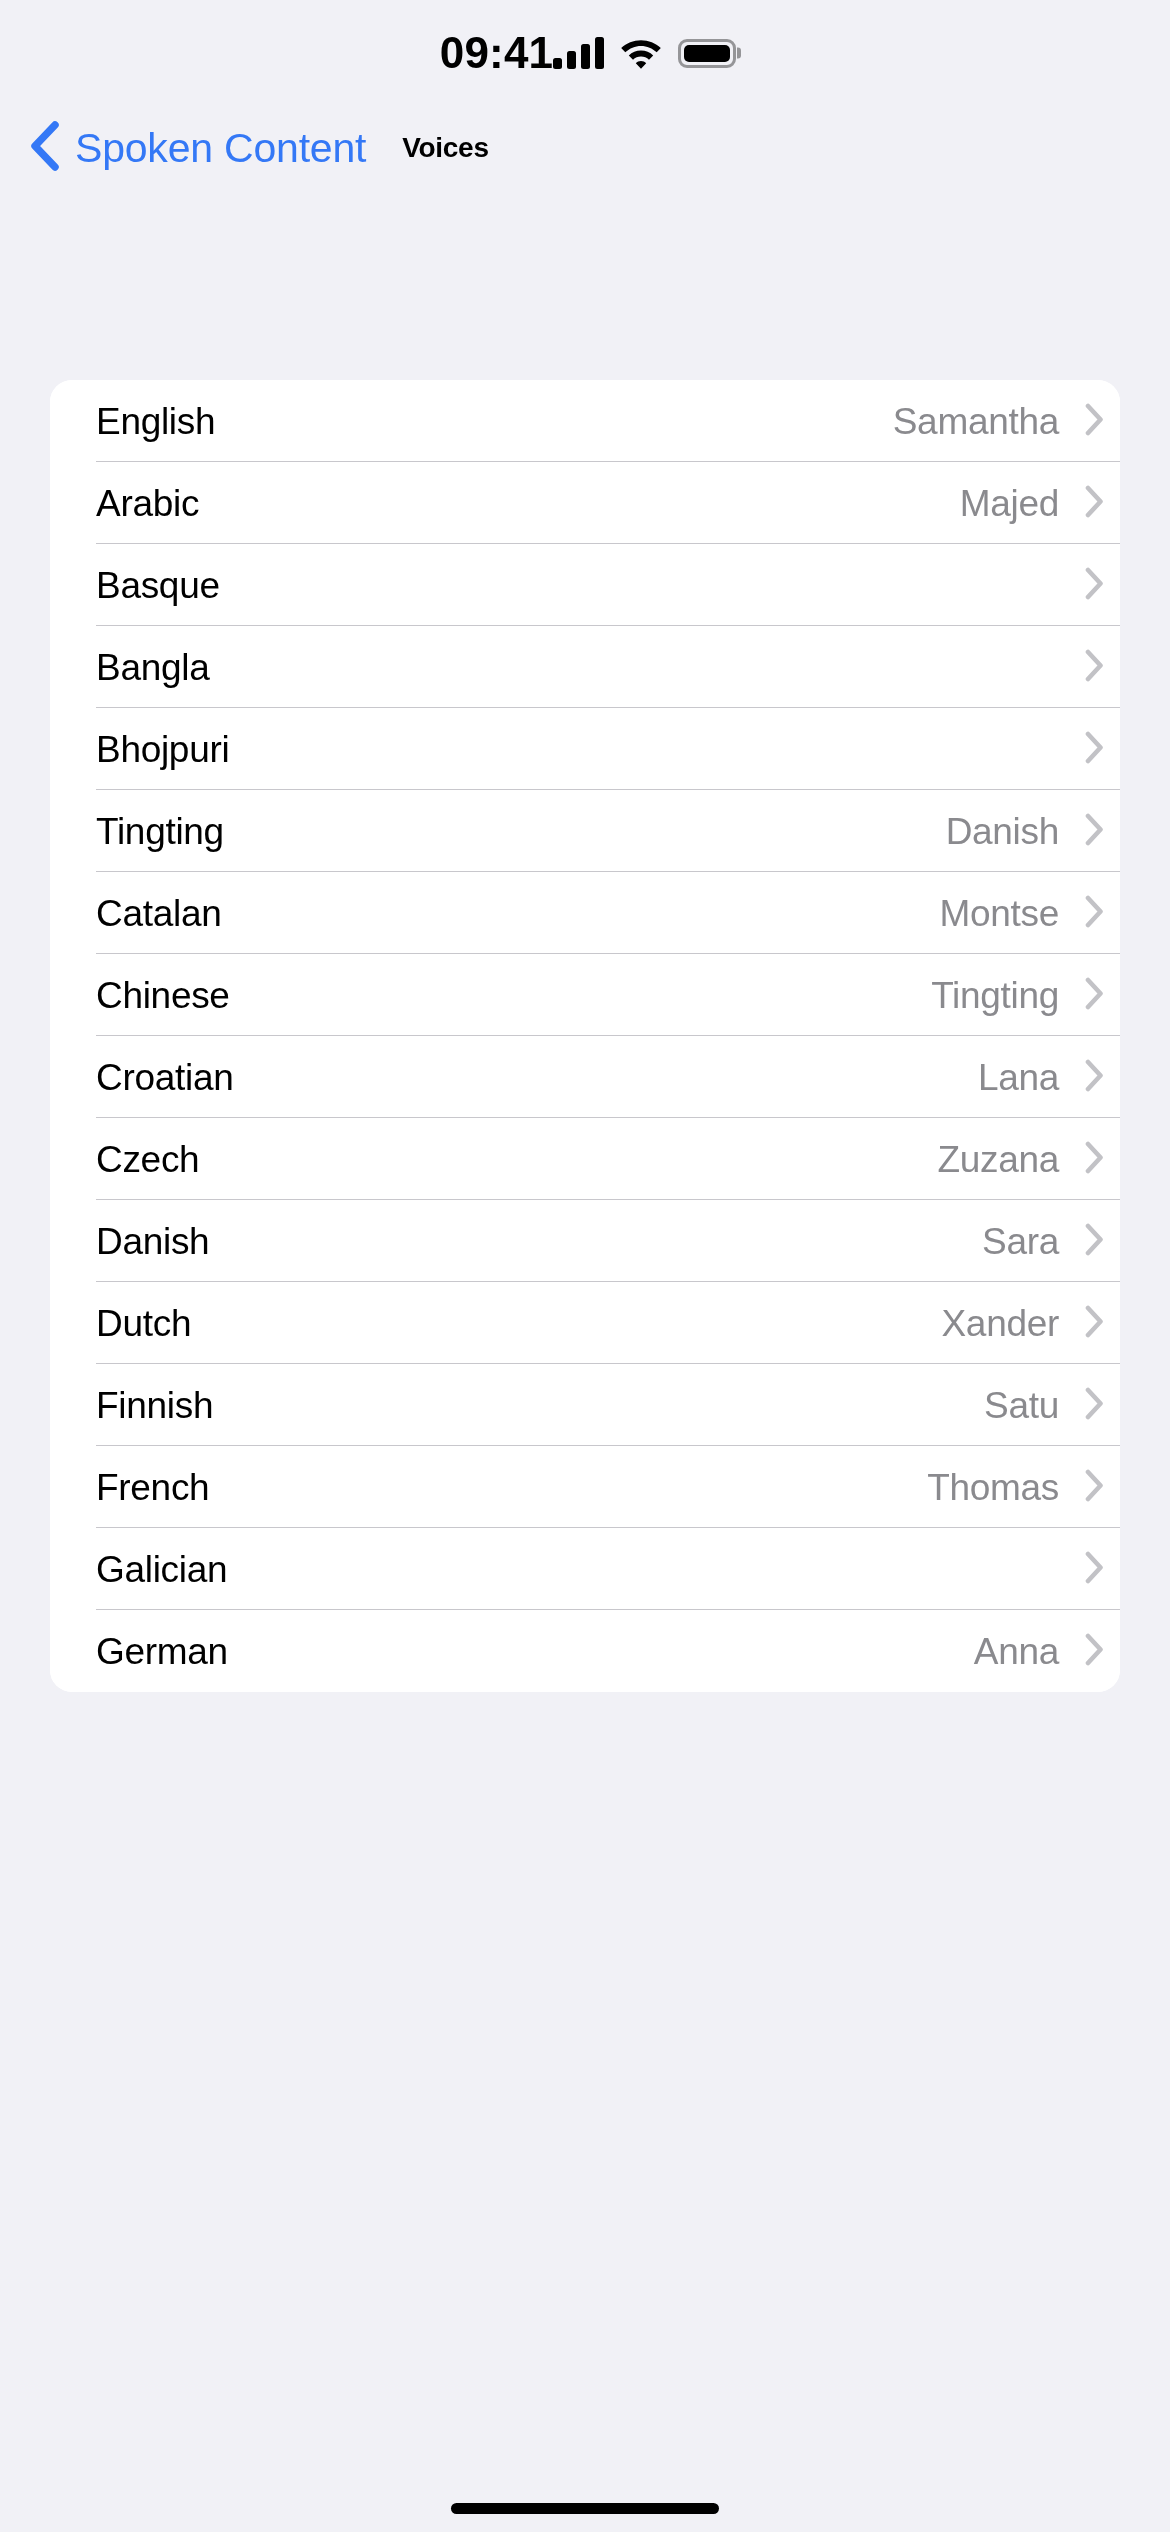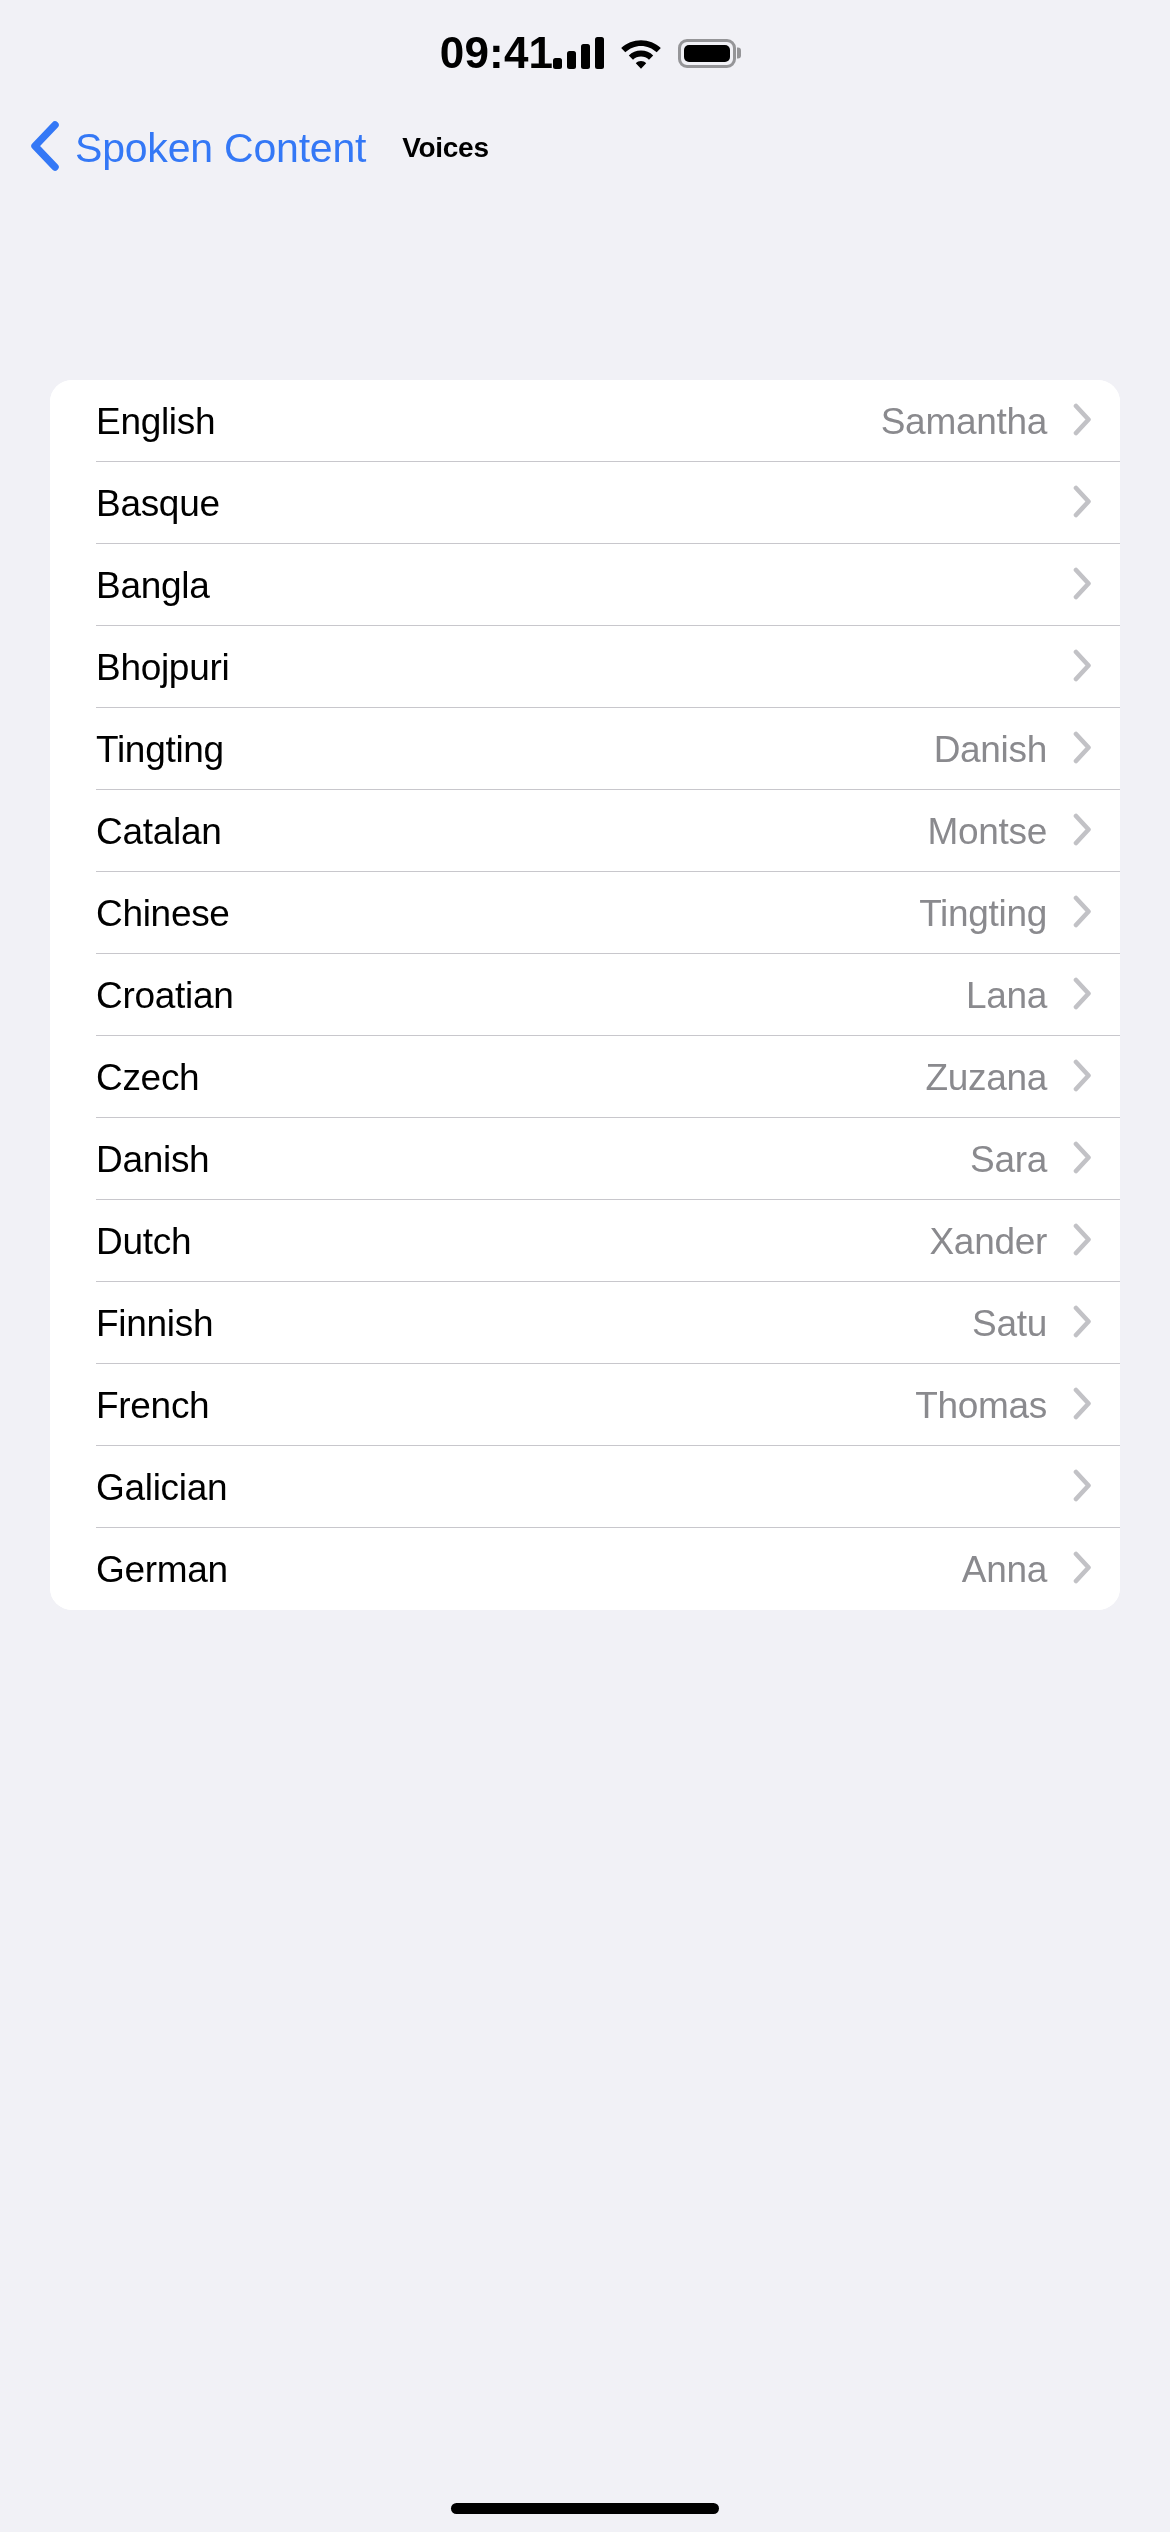--- a/index.html
+++ b/index.html
@@ -157,21 +157,21 @@
     border-radius: 22px;
     overflow: hidden;
   }
 
   .row {
     position: relative;
     height: 82px;
     display: flex;
     align-items: center;
     padding-left: 46px;
-    padding-right: 28px;
+    padding-right: 16px;
     background: #ffffff;
     cursor: pointer;
   }
 
   .row:not(:last-child)::after {
     content: "";
     position: absolute;
     left: 46px;
     right: 0;
     bottom: 0;
@@ -256,20 +256,27 @@
 
   <div class="list-card" id="voices-list">
       <div class="row">
         <span class="row-label">English</span>
         <span class="row-value">Samantha</span>
         <span><svg class="chevron-right" viewBox="0 0 19 33" xmlns="http://www.w3.org/2000/svg">
             <path d="M3 3 L15.5 16.5 L3 30" fill="none" stroke="#c2c2c6" stroke-width="4.6" stroke-linecap="round" stroke-linejoin="round"></path>
           </svg></span>
       </div>
       <div class="row">
+        <span class="row-label">Arabic</span>
+        <span class="row-value">Majed</span>
+        <span><svg class="chevron-right" viewBox="0 0 19 33" xmlns="http://www.w3.org/2000/svg">
+            <path d="M3 3 L15.5 16.5 L3 30" fill="none" stroke="#c2c2c6" stroke-width="4.6" stroke-linecap="round" stroke-linejoin="round"></path>
+          </svg></span>
+      </div>
+      <div class="row">
         <span class="row-label">Basque</span>
         <span class="row-value"></span>
         <span><svg class="chevron-right" viewBox="0 0 19 33" xmlns="http://www.w3.org/2000/svg">
             <path d="M3 3 L15.5 16.5 L3 30" fill="none" stroke="#c2c2c6" stroke-width="4.6" stroke-linecap="round" stroke-linejoin="round"></path>
           </svg></span>
       </div>
       <div class="row">
         <span class="row-label">Bangla</span>
         <span class="row-value"></span>
         <span><svg class="chevron-right" viewBox="0 0 19 33" xmlns="http://www.w3.org/2000/svg">

